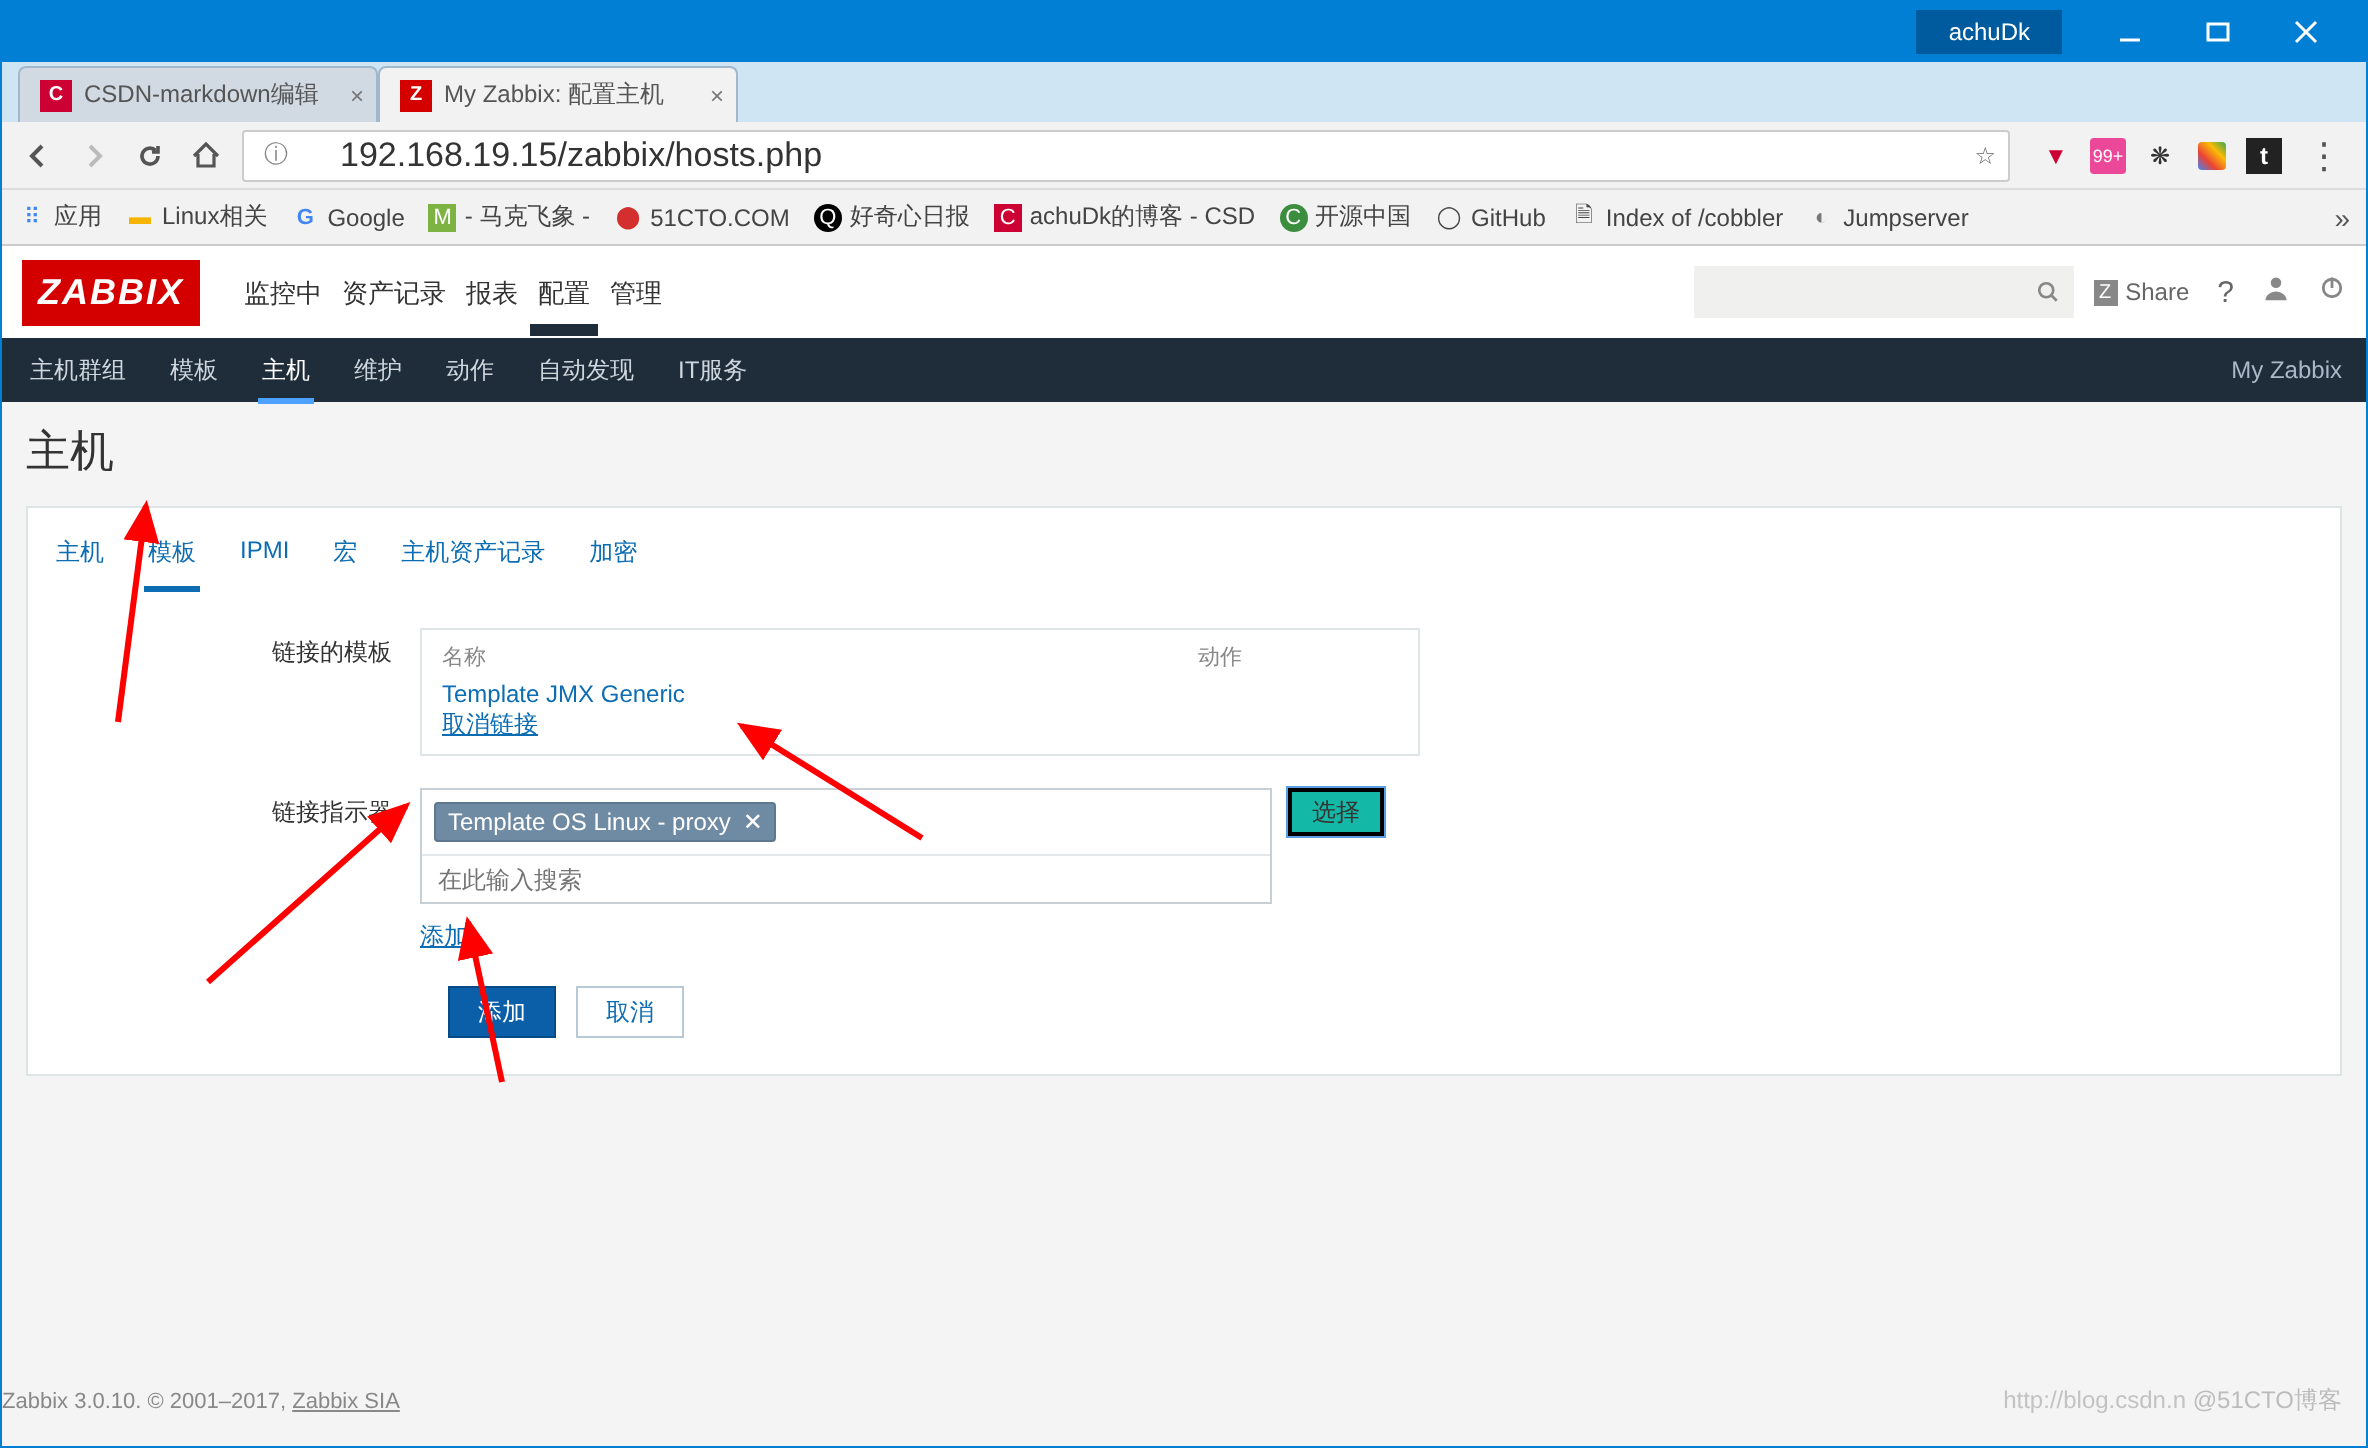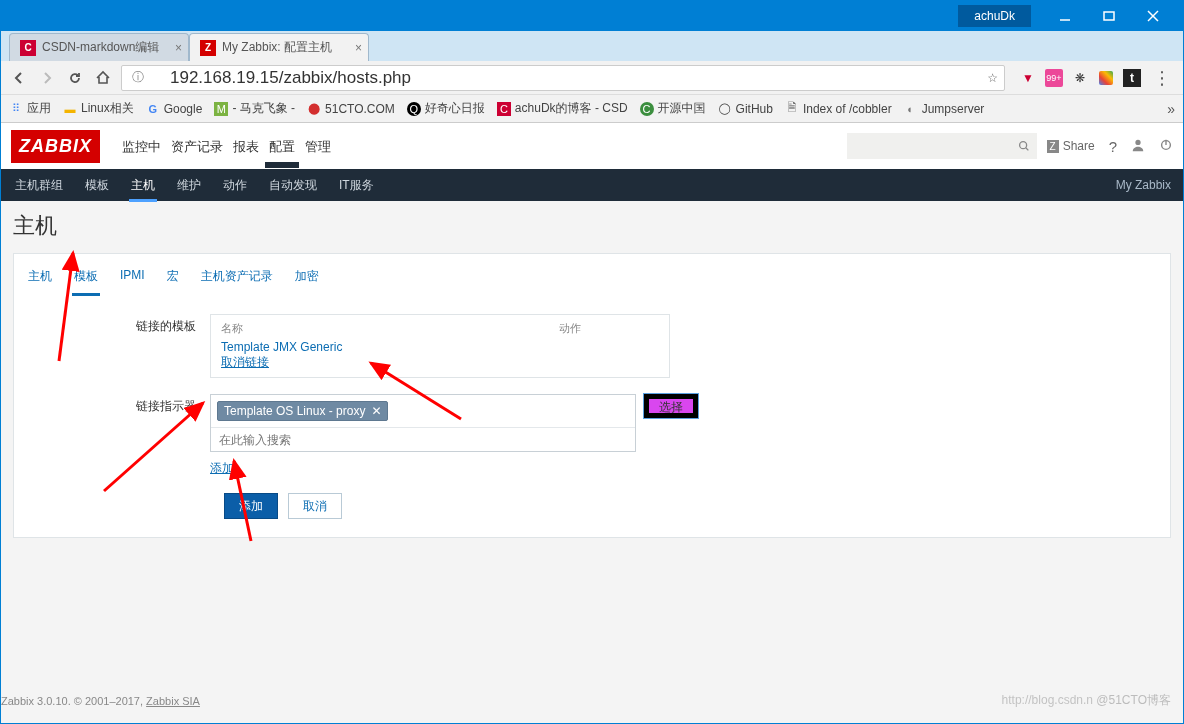--- a/index.html
+++ b/index.html
@@ -62,35 +62,35 @@
 .box { background:#fff; border:1px solid #dfe4e7; padding:0; }
 .tabs2 { display:flex; gap:18px; padding:10px 12px 0 12px; border-bottom:0; }
 .tabs2 .t { color:#0c6db3; font-size:12px; padding:4px 2px 8px 2px; cursor:pointer; }
 .tabs2 .t.active { border-bottom:3px solid #0c6db3; }
 
 .form { padding:18px 12px 18px 12px; }
 .row { display:flex; align-items:flex-start; margin-bottom:16px; }
 .row .label { width:184px; text-align:right; padding-right:14px; color:#333; font-size:12px; padding-top:4px;}
 .row .ctrl { flex:1; }
 
-.ltable { border:1px solid #dfe4e7; width:460px; padding:6px 10px; }
+.ltable { border:1px solid #dfe4e7; width:500px; padding:6px 10px; }
 .ltable .hdr { display:flex; color:#888; font-size:11px; margin-bottom:4px;}
 .ltable .hdr .c1 { flex:1; }
 .ltable .hdr .c2 { width:100px; }
 .ltable .rowd { display:flex; font-size:12px;flex-direction:column;}
 .ltable .rowd .c1 { flex:1; color:#0c6db3;}
 .ltable .rowd .c2 { width:100px; color:#0c6db3; text-decoration:underline; }
 
 .indrow { display:flex; align-items:flex-start; gap:8px; }
 .indbox { border:1px solid #c8d0d6; width:426px; }
 .tagwrap { padding:6px; }
 .tag { display:inline-flex; align-items:center; background:#6f8aa3; color:#fff; font-size:12px; padding:2px 6px; border-radius:2px; border:1px solid #5e7890;}
 .tag .x { margin-left:6px; font-size:12px; cursor:pointer; }
 .searchin { width:100%; border:0; border-top:1px solid #e4e8eb; height:24px; padding:0 8px; font-size:12px; color:#888; outline:none; }
-.btn-select { border:5px solid #000000; background:#d946ef; height:24px; padding:0 10px; font-size:12px; color:#333; outline:1px solid #5aa0e0; outline-offset:0;}
+.btn-select { border:2px solid #000000; background:#14b8a6; height:24px; padding:0 10px; font-size:12px; color:#333; outline:1px solid #5aa0e0; outline-offset:0;}
 .addlink { color:#0c6db3; text-decoration:underline; font-size:12px; margin-top:8px; display:inline-block; }
 
 .actions { margin-left:198px; display:flex; gap:10px; }
 .btn-pri { background:#0b5ea8; color:#fff; border:1px solid #084a86; height:26px; padding:0 14px; font-size:12px;}
 .btn-sec { background:#fff; color:#0c6db3; border:1px solid #b9cad6; height:26px; padding:0 14px; font-size:12px;}
 
 
 .arrow { position:absolute; pointer-events:none; }
 
 .footer { position:absolute; bottom:16px; left:0; right:0; font-size:11px; color:#888;}

